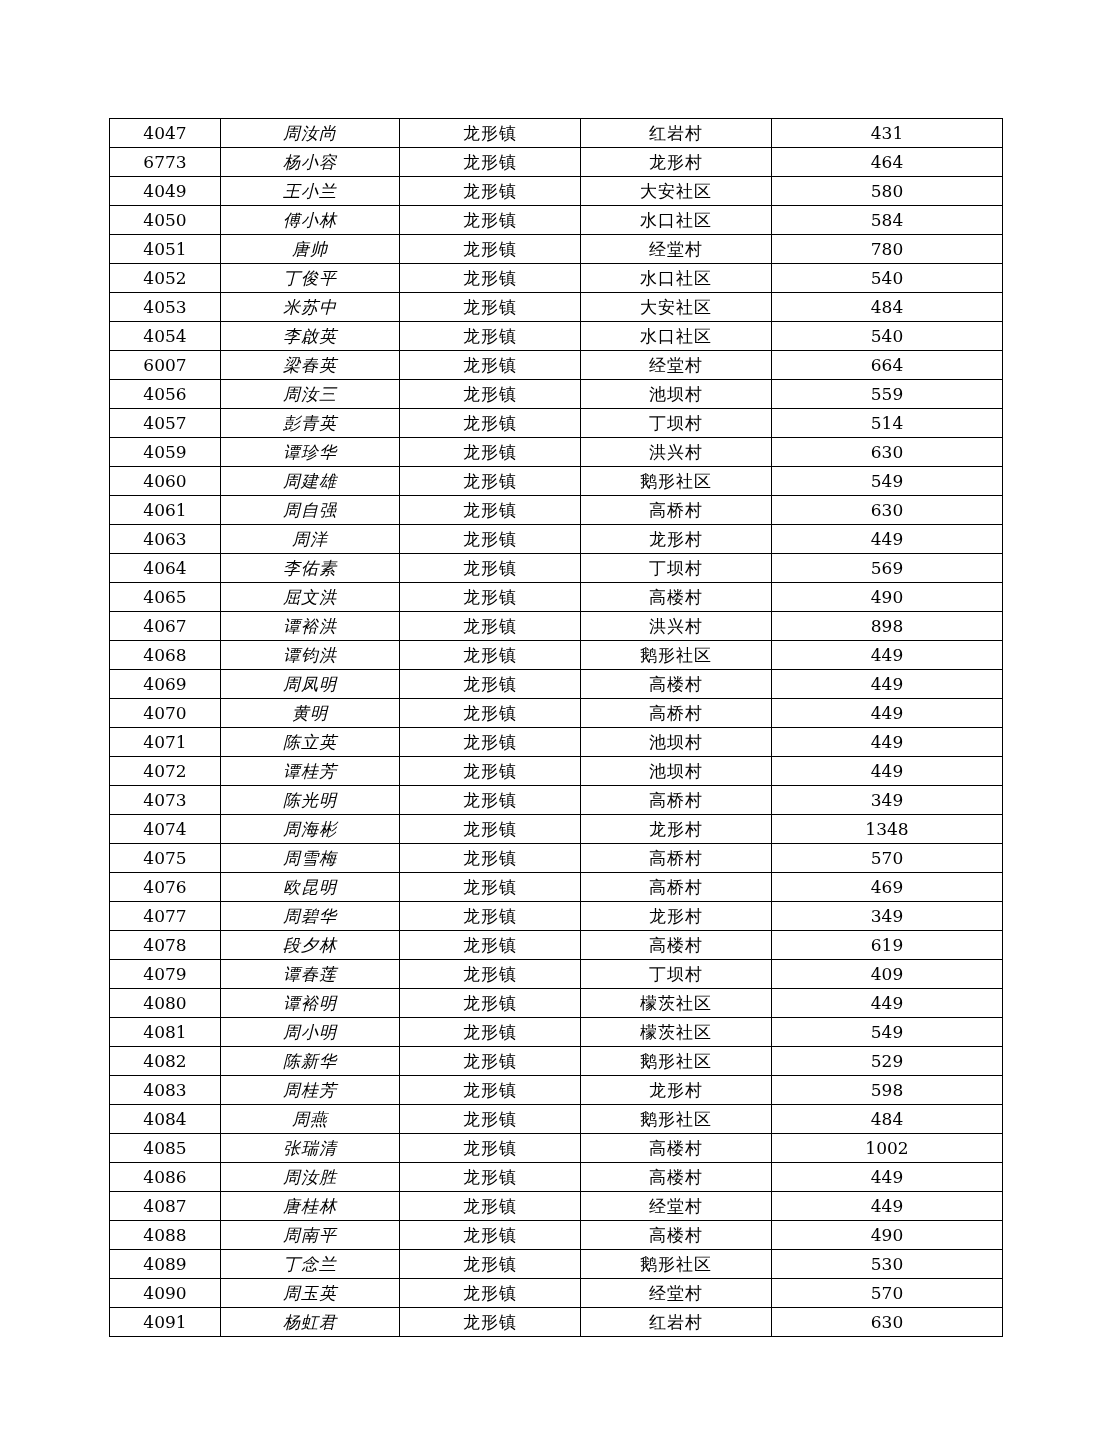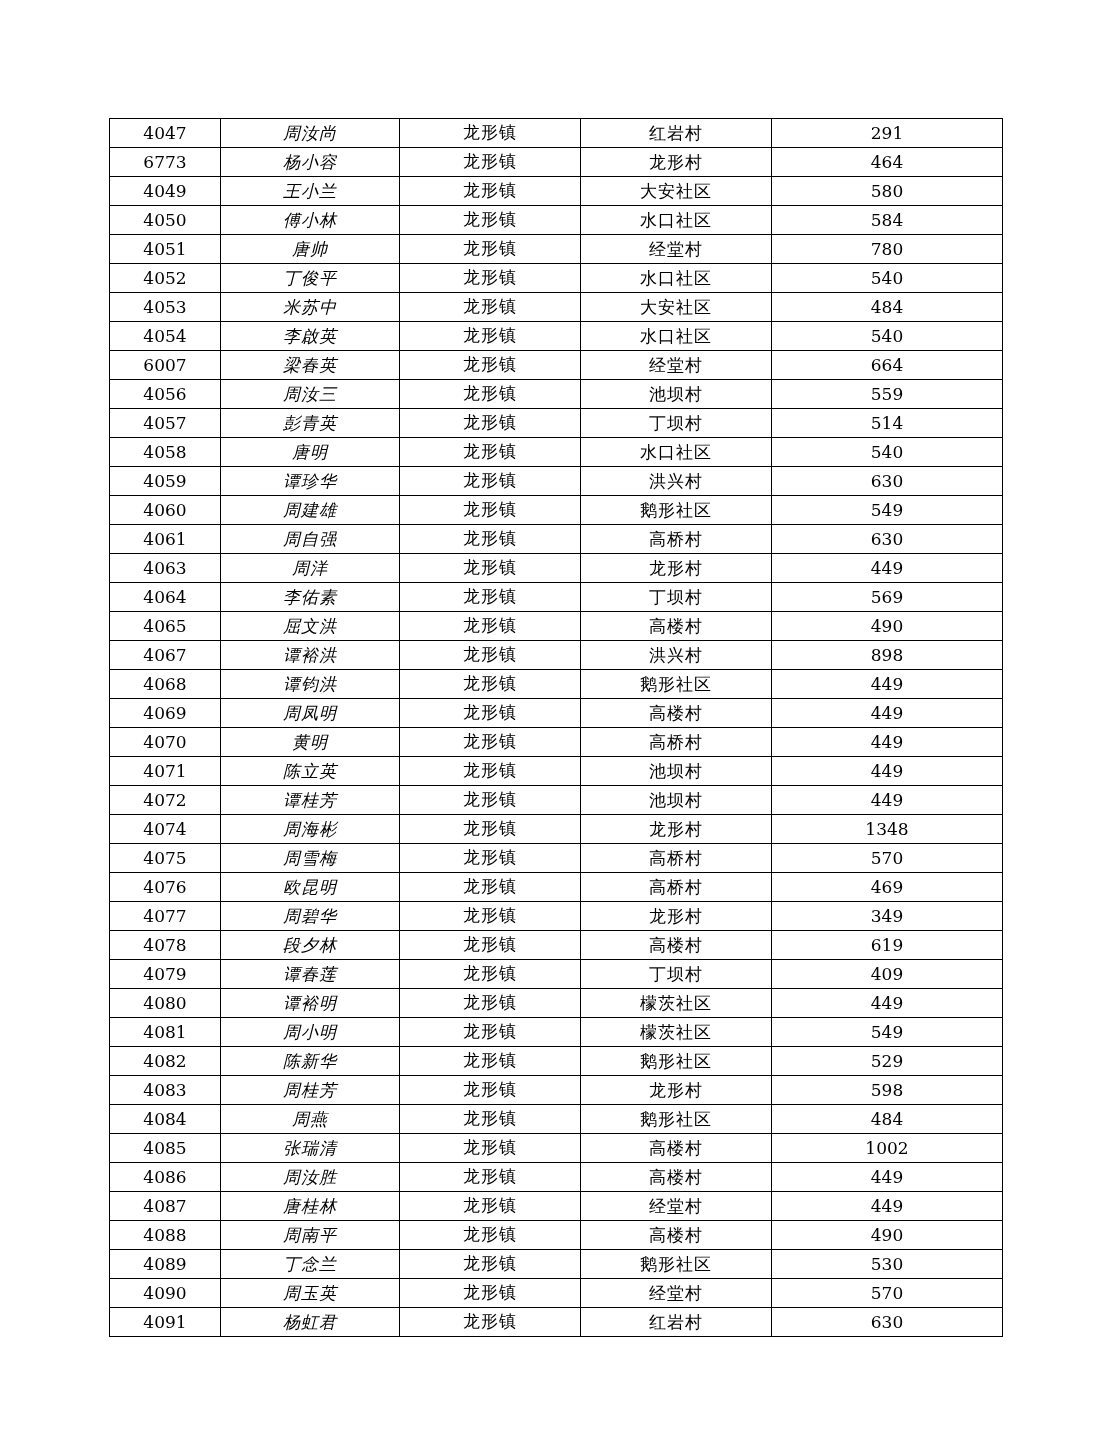--- a/index.html
+++ b/index.html
@@ -34,37 +34,37 @@
     text-align: center;
     vertical-align: middle;
     font-size: 17px;
     color: #000000;
     padding: 0;
     overflow: hidden;
     white-space: nowrap;
   }
   td.c-id   { width: 110px; font-family: "DejaVu Serif", "Liberation Serif", serif; font-size: 17px; }
   td.c-name { width: 178px; font-family: "DejaVu Serif", "Liberation Serif", serif; font-size: 18px; letter-spacing: 1px; font-style: italic; }
-  td.c-town { width: 180px; font-size: 18px; letter-spacing: 1px; font-family: Liberation Serif, serif; }
+  td.c-town { width: 180px; font-size: 18px; letter-spacing: 1px; }
   td.c-vill { width: 190px; font-size: 18px; letter-spacing: 1px; }
   td.c-amt  { width: 230px; font-size: 18px; }
 </style>
 </head>
 <body>
 
 <div class="page">
   <div class="table-wrap">
     <table class="data">
       <tbody id="table-body">
           <tr>
             <td class="c-id">4047</td>
             <td class="c-name">周汝尚</td>
             <td class="c-town">龙形镇</td>
             <td class="c-vill">红岩村</td>
-            <td class="c-amt">291</td>
+            <td class="c-amt">431</td>
           </tr>
           <tr>
             <td class="c-id">6773</td>
             <td class="c-name">杨小容</td>
             <td class="c-town">龙形镇</td>
             <td class="c-vill">龙形村</td>
             <td class="c-amt">464</td>
           </tr>
           <tr>
             <td class="c-id">4049</td>
@@ -123,27 +123,20 @@
             <td class="c-amt">559</td>
           </tr>
           <tr>
             <td class="c-id">4057</td>
             <td class="c-name">彭青英</td>
             <td class="c-town">龙形镇</td>
             <td class="c-vill">丁坝村</td>
             <td class="c-amt">514</td>
           </tr>
           <tr>
-            <td class="c-id">4058</td>
-            <td class="c-name">唐明</td>
-            <td class="c-town">龙形镇</td>
-            <td class="c-vill">水口社区</td>
-            <td class="c-amt">540</td>
-          </tr>
-          <tr>
             <td class="c-id">4059</td>
             <td class="c-name">谭珍华</td>
             <td class="c-town">龙形镇</td>
             <td class="c-vill">洪兴村</td>
             <td class="c-amt">630</td>
           </tr>
           <tr>
             <td class="c-id">4060</td>
             <td class="c-name">周建雄</td>
             <td class="c-town">龙形镇</td>
@@ -212,20 +205,27 @@
             <td class="c-town">龙形镇</td>
             <td class="c-vill">池坝村</td>
             <td class="c-amt">449</td>
           </tr>
           <tr>
             <td class="c-id">4072</td>
             <td class="c-name">谭桂芳</td>
             <td class="c-town">龙形镇</td>
             <td class="c-vill">池坝村</td>
             <td class="c-amt">449</td>
+          </tr>
+          <tr>
+            <td class="c-id">4073</td>
+            <td class="c-name">陈光明</td>
+            <td class="c-town">龙形镇</td>
+            <td class="c-vill">高桥村</td>
+            <td class="c-amt">349</td>
           </tr>
           <tr>
             <td class="c-id">4074</td>
             <td class="c-name">周海彬</td>
             <td class="c-town">龙形镇</td>
             <td class="c-vill">龙形村</td>
             <td class="c-amt">1348</td>
           </tr>
           <tr>
             <td class="c-id">4075</td>

